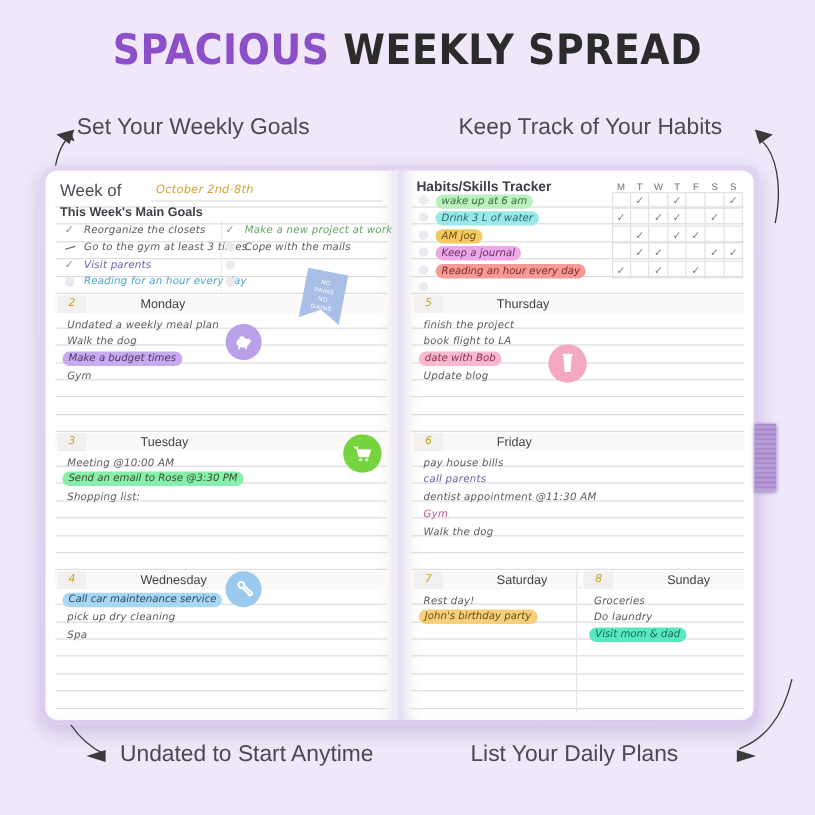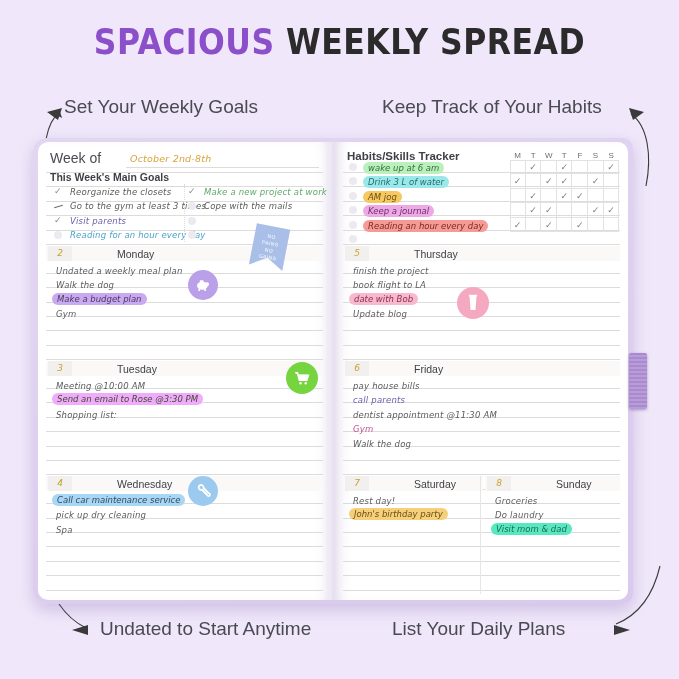--- a/index.html
+++ b/index.html
@@ -189,27 +189,27 @@
         <div class="bullet" style="left: 150px; top: 60.4px;"></div>
         <div class="hand" style="position: absolute; left: 166px; top: 59.4px; color: rgb(90, 90, 90); width: 125px; overflow: hidden;">Cope with the mails</div>
         <div class="bullet" style="left: 150px; top: 74.8px;"></div>
         <div class="bullet" style="left: 150px; top: 89.2px;"></div>
         <div style="position: absolute; left: 146px; top: 42px; width: 1px; height: 58px; border-left: 1px dotted rgb(220, 220, 220);"></div>
         <div class="dayband" style="left: 8px; top: 104px; right: 8px;"></div>
         <div class="daynum" style="left: 10px; top: 104px;">2</div>
         <div class="dayname" style="left: 44px; top: 106px;">Monday</div>
         <div class="hand" style="position: absolute; left: 18px; top: 124px; color: rgb(90, 90, 90);">Undated a weekly meal plan</div>
         <div class="hand" style="position: absolute; left: 18px; top: 138.4px; color: rgb(90, 90, 90);">Walk the dog</div>
-        <div class="hl" style="left: 14px; top: 150.8px; background: rgb(201, 169, 240); color: rgb(74, 58, 96);">Make a budget plan</div>
+        <div class="hl" style="left: 14px; top: 150.8px; background: rgb(201, 169, 240); color: rgb(74, 58, 96);">Make a budget times</div>
         <div class="hand" style="position: absolute; left: 18px; top: 167.2px; color: rgb(90, 90, 90);">Gym</div>
         <div class="dayband" style="left: 8px; top: 219px; right: 8px;"></div>
         <div class="daynum" style="left: 10px; top: 219px;">3</div>
         <div class="dayname" style="left: 44px; top: 221px;">Tuesday</div>
         <div class="hand" style="position: absolute; left: 18px; top: 239px; color: rgb(90, 90, 90);">Meeting @10:00 AM</div>
-        <div class="hl" style="left: 14px; top: 251.4px; background: #f0abfc; color: rgb(61, 74, 42); font-style: italic;">Send an email to Rose @3:30 PM</div>
+        <div class="hl" style="left: 14px; top: 251.4px; background: #86efac; color: rgb(61, 74, 42); font-style: italic;">Send an email to Rose @3:30 PM</div>
         <div class="hand" style="position: absolute; left: 18px; top: 267.8px; color: rgb(90, 90, 90);">Shopping list:</div>
         <div class="dayband" style="left: 8px; top: 334px; right: 8px;"></div>
         <div class="daynum" style="left: 10px; top: 334px;">4</div>
         <div class="dayname" style="left: 44px; top: 336px;">Wednesday</div>
         <div class="hl" style="left: 14px; top: 352px; background: rgb(168, 214, 245); color: rgb(47, 74, 96);">Call car maintenance service</div>
         <div class="hand" style="position: absolute; left: 18px; top: 368.4px; color: rgb(90, 90, 90);">pick up dry cleaning</div>
         <div class="hand" style="position: absolute; left: 18px; top: 382.8px; color: rgb(90, 90, 90);">Spa</div>
         <div class="sticker" id="st-monday" style="left: 150px; top: 128px; width: 30px; height: 30px; background: rgb(185, 160, 232);">
           <svg width="16" height="16" viewBox="0 0 24 24" fill="#fff">
             <ellipse cx="11" cy="13" rx="8" ry="6"></ellipse>

